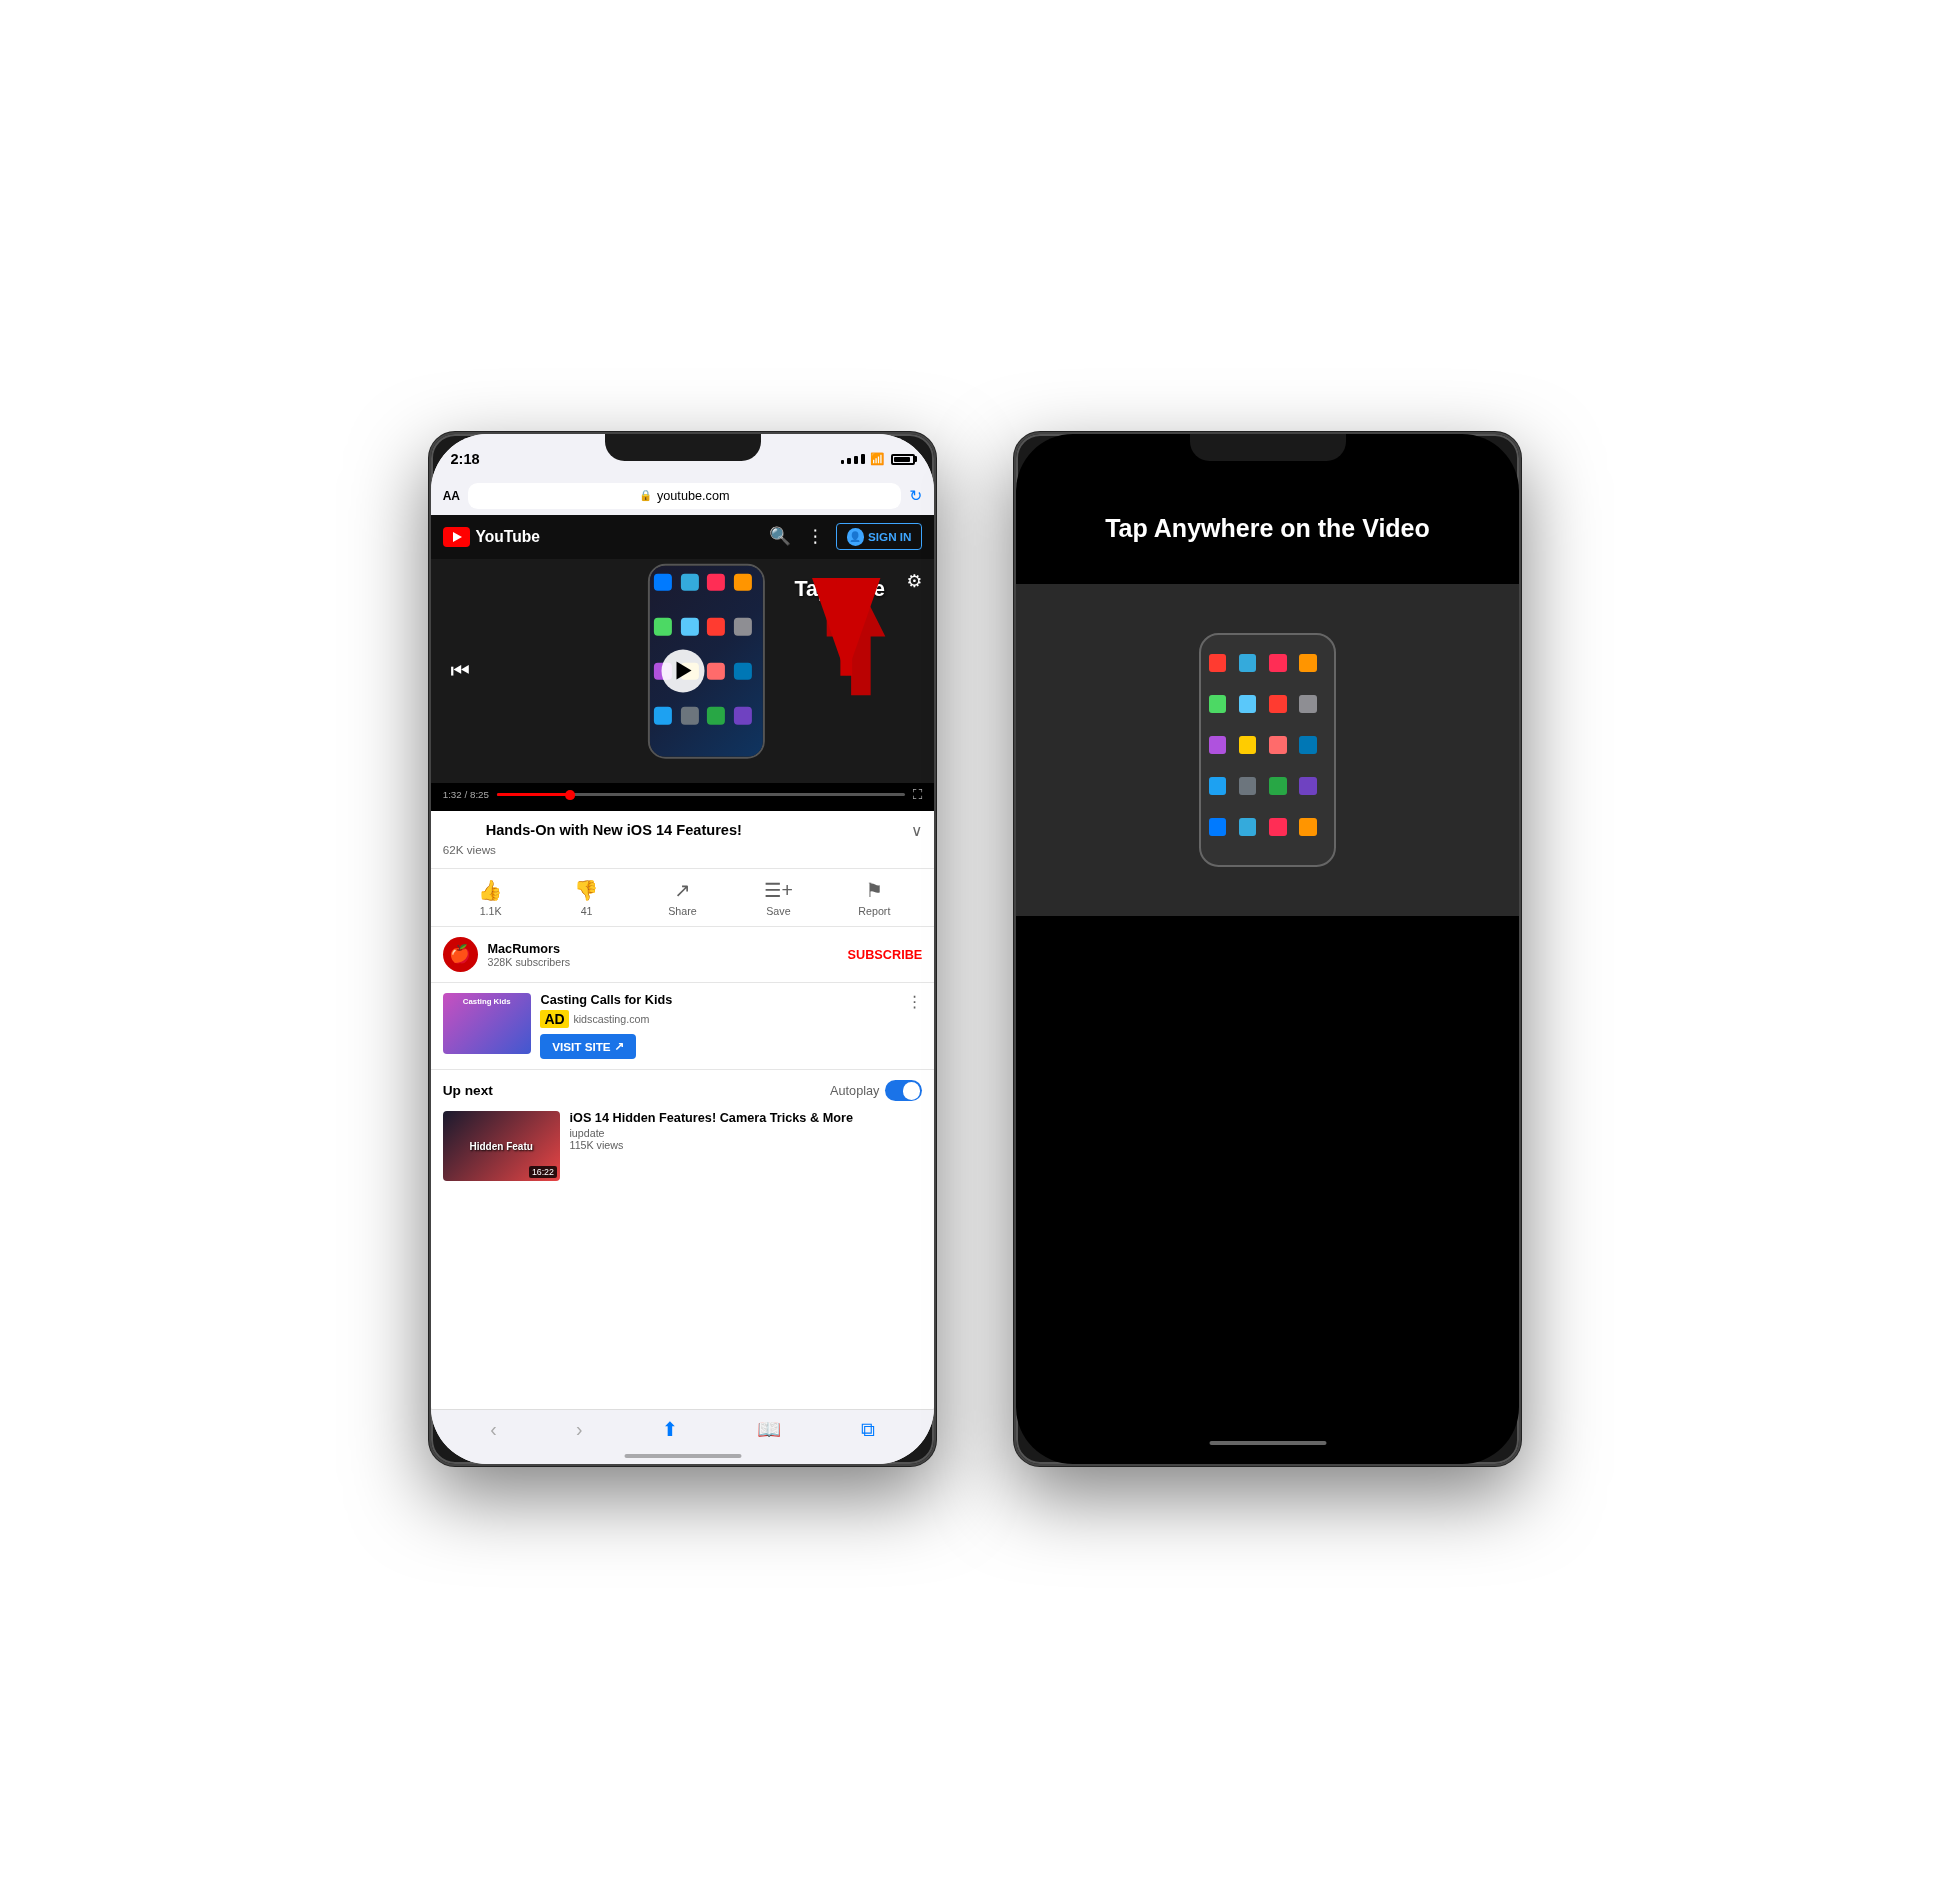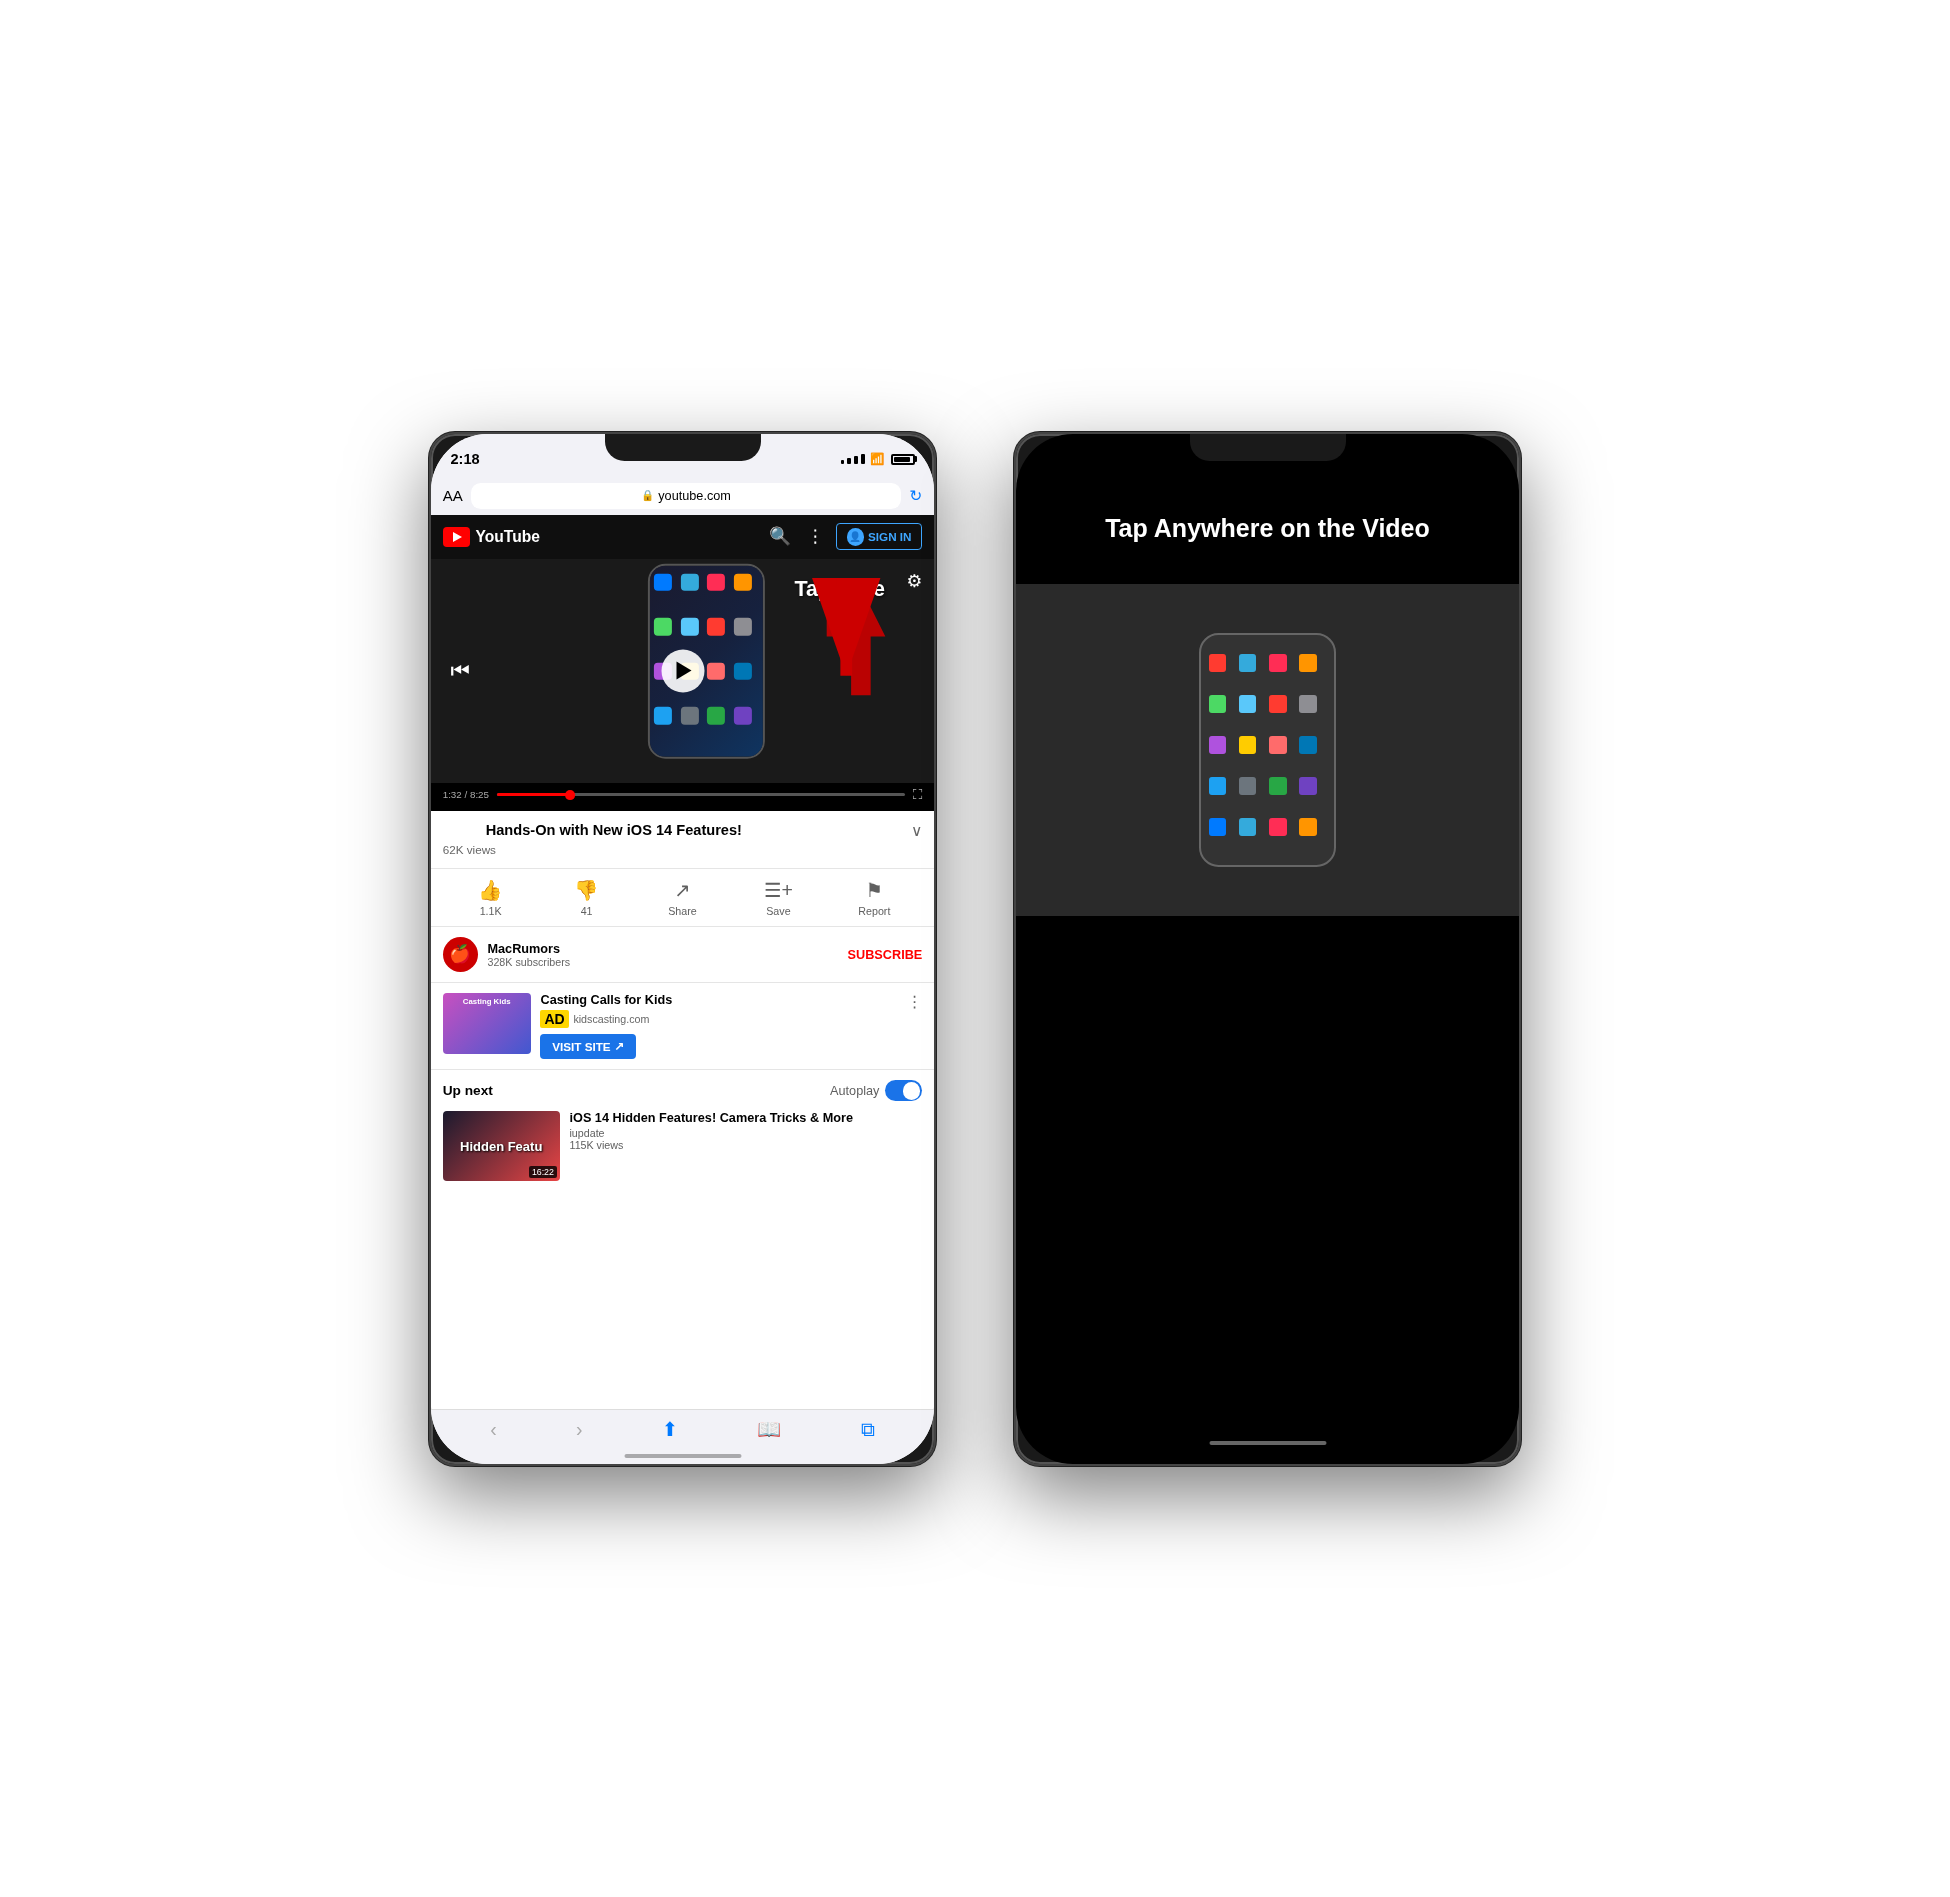--- a/index.html
+++ b/index.html
@@ -118,22 +118,22 @@
     
     .url-bar {
       background: #f2f2f7;
       padding: 5.9px 11.7px;
       display: flex;
       align-items: center;
       gap: 7.8px;
     }
 
     .aa-text {
-      font-size: 15px;
-      font-weight: 400;
+      font-size: 12px;
+      font-weight: 700;
       color: #000;
     }
 
     .url-field {
       flex: 1;
       background: #fff;
       border-radius: 9.8px;
       padding: 5.9px 11.7px;
       display: flex;
       align-items: center;
@@ -920,21 +920,21 @@
         <span class="autoplay-text">Autoplay</span>
         <div class="toggle">
           <div class="toggle-dot"></div>
         </div>
       </div>
     </div>
 
     <div class="next-video">
       <div class="next-thumb">
         <div class="next-thumb-content">
-          <span style="color:#fff;font-size:13px;font-weight:800;text-shadow:1px 1px 2px #000;">Hidden Featu</span>
+          <span style="color:#fff;font-size:10px;font-weight:800;text-shadow:1px 1px 2px #000;">Hidden Featu</span>
         </div>
         <span class="duration-badge">16:22</span>
       </div>
       <div class="next-info">
         <div class="next-title">iOS 14 Hidden Features! Camera Tricks &amp; More</div>
         <div class="next-channel">iupdate</div>
         <div class="next-views">115K views</div>
       </div>
     </div>
 

